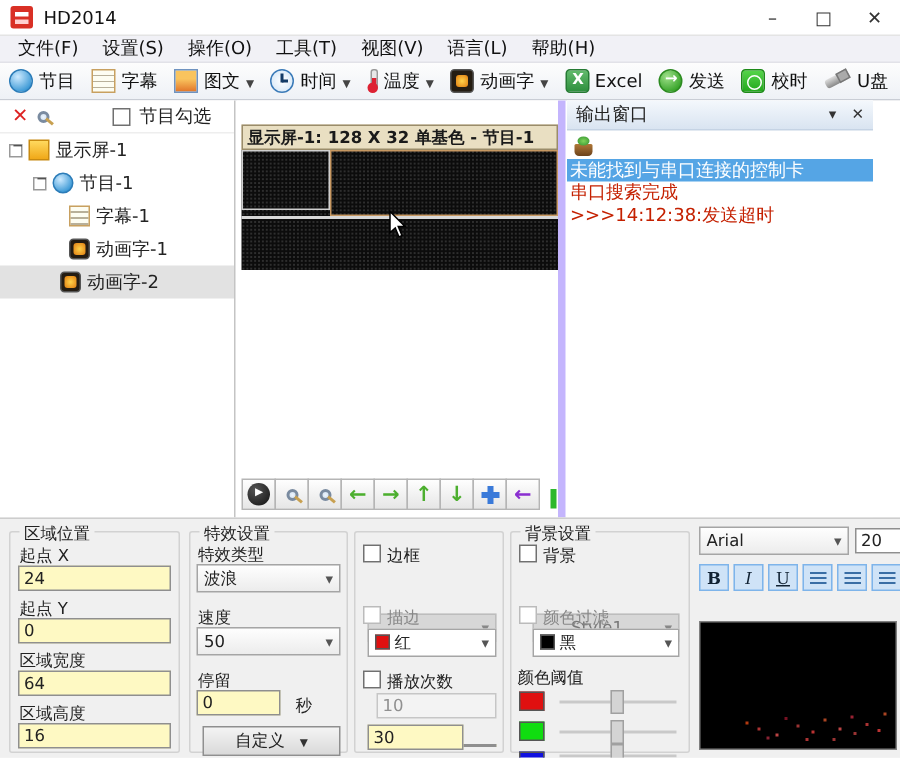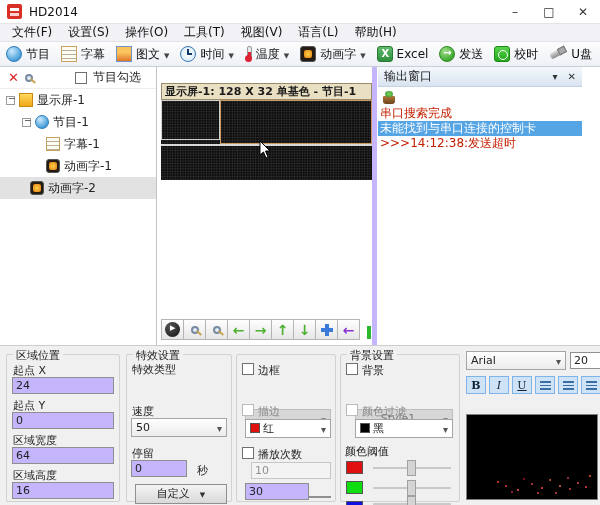--- a/index.html
+++ b/index.html
@@ -128,21 +128,21 @@
   .msg { font-size:12px; line-height:15px; padding-left:2px; white-space:nowrap; }
   .msg.err { color:#c42000; }
   .msg.sel { background:#55a5e5; color:#fff; }
 
   
   .bottom { position:absolute; left:0; top:345px; width:600px; height:160px; background:#f0f0f0;
     border-top:1px solid #cdcdcd; font-size:11px; }
   .group { position:absolute; border:1px solid #d2d2d2; border-radius:2px; }
   .gt { position:absolute; top:-7px; left:6px; background:#f0f0f0; padding:0 3px; font-size:11px; color:#222; }
   .lbl { position:absolute; font-size:11px; color:#222; white-space:nowrap; }
-  .textbox { position:absolute; background:#c4b5fd; border:1px solid #8f8f8f; height:17px;
+  .textbox { position:absolute; background:#fef9c3; border:1px solid #8f8f8f; height:17px;
     font-size:11px; line-height:15px; padding:0 3px; }
   .textbox.dis { background:#f3f3f3; color:#909090; border-color:#c6c6c6; }
   .select { position:absolute; height:19px; background:linear-gradient(#fefefe,#ececec);
     border:1px solid #a5a5a5; font-size:11px; line-height:17px; padding:0 16px 0 4px; }
   .select::after { content:"▾"; position:absolute; right:4px; top:1px; color:#555; font-size:10px; }
   .select.dis { background:#d7d7d7; color:#777; border-color:#bdbdbd;margin-top:30px; }
   .select.dis::after { color:#888; }
   .swatch { display:inline-block; width:10px; height:10px; border:1px solid #555; vertical-align:-1px; margin-right:3px; }
   .btn-custom { position:absolute; height:20px; background:linear-gradient(#f4f4f4,#d9d9d9);
     border:1px solid #8f8f8f; text-align:center; line-height:18px; font-size:11px; }
@@ -258,21 +258,21 @@
       <span>节目-1</span>
     </div>
     <div class="trow" style="padding-left:46px">
       <span class="nico nico-sub"></span>
       <span>字幕-1</span>
     </div>
     <div class="trow" style="padding-left:46px">
       <span class="nico nico-ani"></span>
       <span>动画字-1</span>
     </div>
-    <div class="trow sel" style="padding-left:30px">
+    <div class="trow sel" style="padding-left:40px">
       <span class="nico nico-ani"></span>
       <span>动画字-2</span>
     </div>
   </div>
 
   <div class="centerpanel">
     <div class="ledhdr">显示屏-1: 128 X 32 单基色 - 节目-1</div>
     <div class="ledgrid">
       <div class="reg-white"></div>
       <div class="reg-orange"></div>
@@ -316,22 +316,22 @@
   <div class="outpanel">
     <div class="outhdr">
       <span>输出窗口</span>
       <span class="sp">
         <span>▾</span>
         <span>✕</span>
       </span>
     </div>
     <div class="clearico"></div>
     <div class="msgs">
+      <div class="msg sel">未能找到与串口连接的控制卡</div>
       <div class="msg err">串口搜索完成</div>
-      <div class="msg sel">未能找到与串口连接的控制卡</div>
       <div class="msg err">&gt;&gt;&gt;14:12:38:发送超时</div>
     </div>
   </div>
 </div>
 
 <div class="bottom">
 
   <div class="group" style="left:6px;top:8px;width:114px;height:148px">
     <span class="gt">区域位置</span>
     <span class="lbl" style="left:6px;top:8px">起点 X</span>
@@ -340,20 +340,21 @@
     <div class="textbox" style="left:5px;top:57px;width:102px">0</div>
     <span class="lbl" style="left:6px;top:78px">区域宽度</span>
     <div class="textbox" style="left:5px;top:92px;width:102px">64</div>
     <span class="lbl" style="left:6px;top:113px">区域高度</span>
     <div class="textbox" style="left:5px;top:127px;width:102px">16</div>
   </div>
 
   <div class="group" style="left:126px;top:8px;width:106px;height:148px">
     <span class="gt">特效设置</span>
     <span class="lbl" style="left:5px;top:7px">特效类型</span>
+    <div class="select" style="left:4px;top:21px;width:96px"><span>波浪</span></div>
     <span class="lbl" style="left:5px;top:49px">速度</span>
     <div class="select" style="left:4px;top:63px;width:96px"><span>50</span></div>
     <span class="lbl" style="left:5px;top:91px">停留</span>
     <div class="textbox" style="left:4px;top:105px;width:56px">0</div>
     <span class="lbl" style="left:70px;top:108px">秒</span>
     <div class="btn-custom" style="left:8px;top:129px;width:92px"><span>自定义</span></div>
   </div>
 
   <div class="group" style="left:236px;top:8px;width:100px;height:148px">
     <span class="cb" style="position:absolute;left:5px;top:8px"></span>

